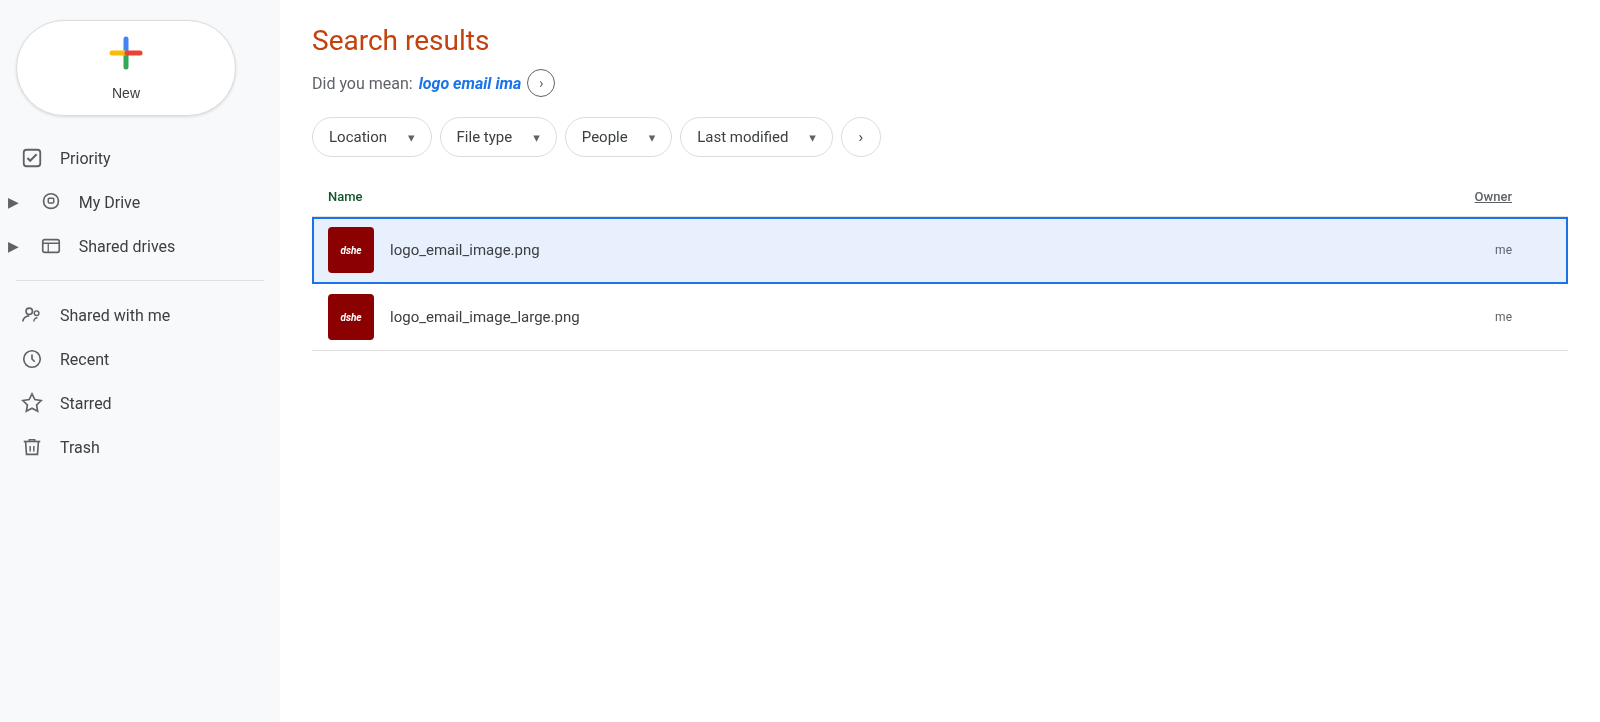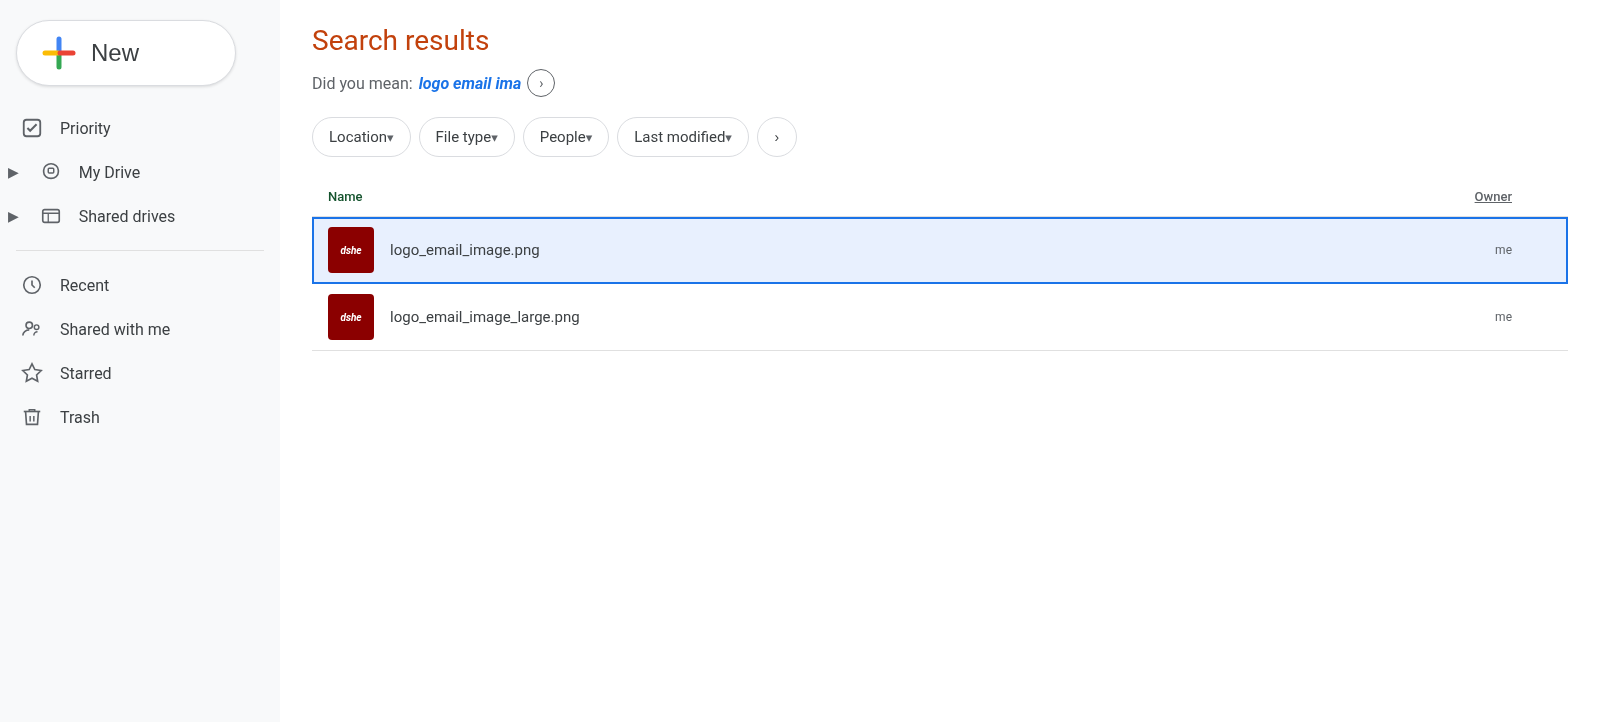--- a/index.html
+++ b/index.html
@@ -25,25 +25,26 @@
     .new-button {
       margin: 12px 16px 20px 16px;
       background: #fff;
       border: 1px solid #dadce0;
       border-radius: 50px;
       padding: 14px 24px;
       display: flex;
       align-items: center;
       gap: 14px;
       cursor: pointer;
-      font-size: 24px;
+      font-size: 14px;
       font-weight: 500;
       color: #3c4043;
       box-shadow: 0 1px 3px rgba(0,0,0,0.12);
       width: 220px;
+      flex-direction: column;
     }
 
     .google-plus-icon {
       width: 36px;
       height: 36px;
       flex-shrink: 0;
     }
 
     .nav-item {
       display: flex;
@@ -134,21 +135,21 @@
     .filter-bar {
       display: flex;
       gap: 8px;
       margin-bottom: 0;
       flex-wrap: wrap;
     }
 
     .filter-btn {
       display: flex;
       align-items: center;
-      gap: 0;
+      gap: 21px;
       padding: 8px 16px;
       border: 1px solid #dadce0;
       border-radius: 50px;
       background: #fff;
       font-size: 15px;
       color: #3c4043;
       cursor: pointer;
       font-family: inherit;
     }
 
@@ -296,37 +297,37 @@
       </svg>
     </span>
     <span>Shared drives</span>
   </div>
 
   <hr class="nav-divider">
 
   <div class="nav-item">
     <span class="icon">
       <svg width="22" height="22" viewBox="0 0 24 24" fill="none">
-        <circle cx="12" cy="12" r="9" stroke="#5f6368" stroke-width="1.8" fill="none"></circle>
-        <polyline points="12,7 12,12 15,15" stroke="#5f6368" stroke-width="1.8" fill="none"></polyline>
-      </svg>
-    </span>
-    <span>Recent</span>
-  </div>
-
-  <div class="nav-item">
-    <span class="icon">
-      <svg width="22" height="22" viewBox="0 0 24 24" fill="none">
         <circle cx="9" cy="8" r="3.5" stroke="#5f6368" stroke-width="1.8" fill="none"></circle>
         <path d="M2 19c0-3.3 3.1-6 7-6" stroke="#5f6368" stroke-width="1.8" fill="none"></path>
         <circle cx="17" cy="10" r="2.5" stroke="#5f6368" stroke-width="1.6" fill="none"></circle>
         <path d="M14 19c0-2.2 1.8-4 4-4" stroke="#5f6368" stroke-width="1.6" fill="none"></path>
       </svg>
     </span>
     <span>Shared with me</span>
+  </div>
+
+  <div class="nav-item">
+    <span class="icon">
+      <svg width="22" height="22" viewBox="0 0 24 24" fill="none">
+        <circle cx="12" cy="12" r="9" stroke="#5f6368" stroke-width="1.8" fill="none"></circle>
+        <polyline points="12,7 12,12 15,15" stroke="#5f6368" stroke-width="1.8" fill="none"></polyline>
+      </svg>
+    </span>
+    <span>Recent</span>
   </div>
 
   <div class="nav-item">
     <span class="icon">
       <svg width="22" height="22" viewBox="0 0 24 24" fill="none">
         <polygon points="12,2 15.09,8.26 22,9.27 17,14.14 18.18,21.02 12,17.77 5.82,21.02 7,14.14 2,9.27 8.91,8.26" stroke="#5f6368" stroke-width="1.8" fill="none"></polygon>
       </svg>
     </span>
     <span>Starred</span>
   </div>

